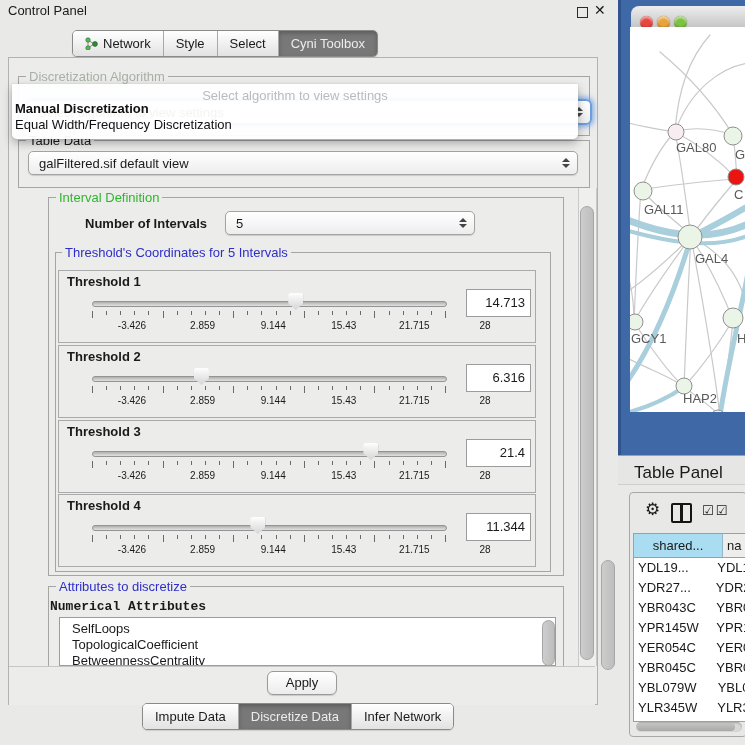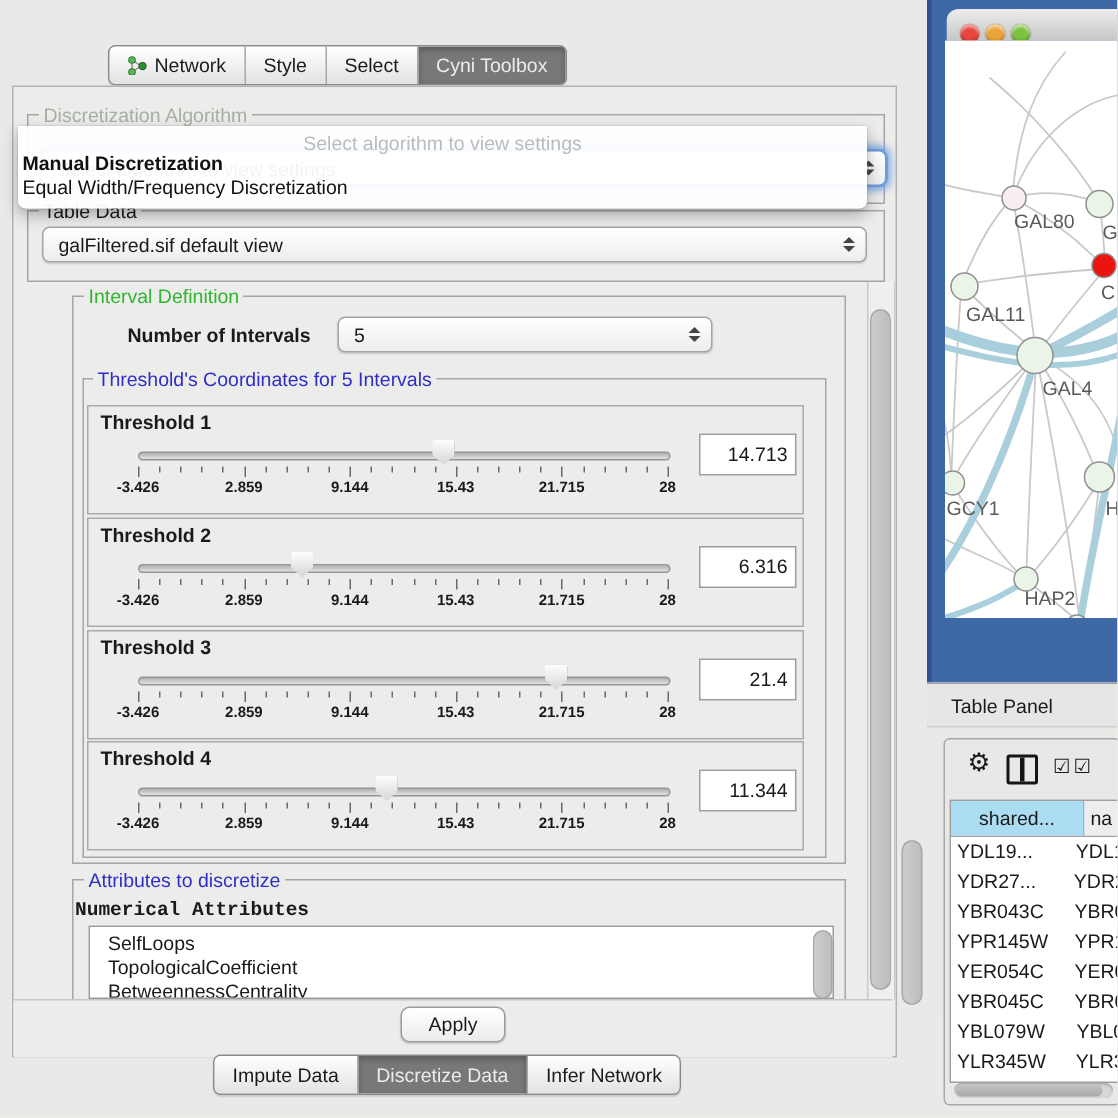--- a/index.html
+++ b/index.html
@@ -39,39 +39,39 @@
   .popup .ph{position:absolute;left:0;right:0;top:4px;text-align:center;color:#b9bcbc;font-size:13px;}
   .popup .opt{position:absolute;left:3px;font-size:13px;color:#111;white-space:nowrap;}
   .popup .opt.b{font-weight:bold;}
 
   
   .tbox{position:absolute;left:58px;width:476px;height:71px;border:1px solid #aaaaaa;background:#ececea;}
   .tlabel{position:absolute;left:8px;top:3px;font-weight:bold;font-size:13px;}
   .track{position:absolute;left:33px;top:30px;width:353px;height:4px;background:linear-gradient(#b0b0b0,#e2e2e2);border:1px solid #949494;border-radius:3px;}
   .handle{position:absolute;top:22px;width:15px;height:17px;background:linear-gradient(#fefefe,#d5d5d5);clip-path:polygon(50% 100%,0 60%,0 10%,10% 0,90% 0,100% 10%,100% 60%);filter:drop-shadow(0 0 1px #7d7d7d);}
   .tick{position:absolute;width:1px;background:#6a6a6a;}
-  .ticklab{position:absolute;transform:translateX(-50%);font-size:10px;font-weight:bold;color:#1a1a1a;white-space:nowrap;}
+  .ticklab{position:absolute;transform:translateX(-50%);font-size:10px;font-weight:normal;color:#1a1a1a;white-space:nowrap;margin-left:40px;}
   .tval{position:absolute;left:407px;top:18px;width:58px;height:26px;background:#fff;border:1px solid #9c9c9c;font-size:13px;line-height:26px;text-align:right;padding-right:5px;}
 
   .list{background:#fff;border:1px solid #9c9c9c;overflow:hidden;}
   .list .row{padding-left:12px;line-height:16px;font-size:13px;white-space:nowrap;}
 
   .thumb-v{position:absolute;background:linear-gradient(90deg,#cdcdcd,#bdbdbd);border:1px solid #a6a6a6;border-radius:7px;}
   .scrolltrack-v{position:absolute;background:#efefed;border-left:1px solid #c9c9c9;border-right:1px solid #c9c9c9;}
 
   .btn{background:linear-gradient(#ffffff,#ececec);border:1px solid #9a9a9a;border-radius:6px;font-size:13px;text-align:center;box-shadow:0 1px 1px rgba(0,0,0,.15);}
 
   
   .blue-panel{left:618px;top:0;width:127px;height:455px;background:#3f68a7;border-left:3px solid #31548e;box-sizing:border-box;}
   .nw-titlebar{left:631px;top:6px;width:114px;height:21px;background:linear-gradient(#ededed,#c6c6c6);border-bottom:1px solid #8f8f8f;border-radius:8px 0 0 0;}
   .light{position:absolute;top:10px;width:13px;height:13px;border-radius:50%;box-shadow:inset 0 2px 2px rgba(255,255,255,.55), inset 0 -2px 2px rgba(0,0,0,.2), 0 0 1px rgba(0,0,0,.5);}
   .nw-canvas{left:630px;top:27px;width:115px;height:385px;background:#fff;overflow:hidden;}
 
   .tp-bar{left:618px;top:455px;width:127px;height:29px;background:#e6e6e4;border-top:1px solid #9aa0a6;box-shadow:inset 0 -1px 0 #cfcfcd;}
-  .tp-bar .t{position:absolute;left:16px;top:7px;font-size:13px;}
+  .tp-bar .t{position:absolute;left:16px;top:7px;font-size:17px;}
   .tp-window{left:629px;top:492px;width:116px;height:243px;background:#e8e8e6;border:1px solid #a8a8a8;border-radius:4px;}
   .gear{position:absolute;left:645px;top:499px;font-size:17px;color:#1a1a1a;}
   .colicon{position:absolute;left:671px;top:503px;width:17px;height:16px;border:2.5px solid #151515;border-radius:2px;}
   .colicon i{position:absolute;left:50%;top:0;bottom:0;width:2.5px;margin-left:-1.25px;background:#151515;}
   .checks{position:absolute;left:702px;top:503px;font-size:13px;letter-spacing:2px;color:#1a1a1a;}
   .tbl{left:633px;top:533px;width:112px;height:187px;background:#fff;border:1px solid #9f9f9f;overflow:hidden;}
   .tbl-head{position:absolute;left:0;top:0;height:23px;border-bottom:1px solid #9f9f9f;font-size:13px;display:flex;}
   .th1{width:88px;background:#aadcf2;border-right:1px solid #93b9c9;text-align:center;line-height:23px;}
   .th2{width:40px;background:#ededeb;padding-left:4px;line-height:23px;}
   .tbl-rows{position:absolute;left:0;top:24px;right:0;}
@@ -79,20 +79,25 @@
   .trow .c1{width:85px;padding-left:4px;overflow:hidden;}
   .trow .c2{padding-left:4px;overflow:hidden;}
   .hscroll{position:absolute;left:636px;top:722px;width:106px;height:10px;background:#d8d8d6;border-radius:5px;box-shadow:inset 0 1px 2px rgba(0,0,0,.25);}
   .hthumb{position:absolute;left:1px;top:1px;width:98px;height:8px;border-radius:4px;background:linear-gradient(#c4c4c4,#a9a9a9);}
 </style>
 </head>
 <body>
 
 <div id="root">
 
+  <div class="abs titlebar">
+    <span class="t">Control Panel</span>
+    <span class="win-min"></span>
+    <span class="win-close">✕</span>
+  </div>
 
   <div class="abs" style="left:72px;top:30px;">
     <div class="tabgroup" id="topTabs">
         <span class="tab">
           <svg width="13" height="13">
             <line x1="3" y1="3" x2="9" y2="7" stroke="#8a8a8a"></line>
             <line x1="3" y1="11" x2="9" y2="7" stroke="#8a8a8a"></line>
             <line x1="3" y1="3" x2="3" y2="11" stroke="#8a8a8a"></line>
             <circle cx="3" cy="3" r="2.2" fill="#57b957" stroke="#2e7d2e" stroke-width=".7"></circle>
             <circle cx="3" cy="11" r="2.2" fill="#57b957" stroke="#2e7d2e" stroke-width=".7"></circle>

